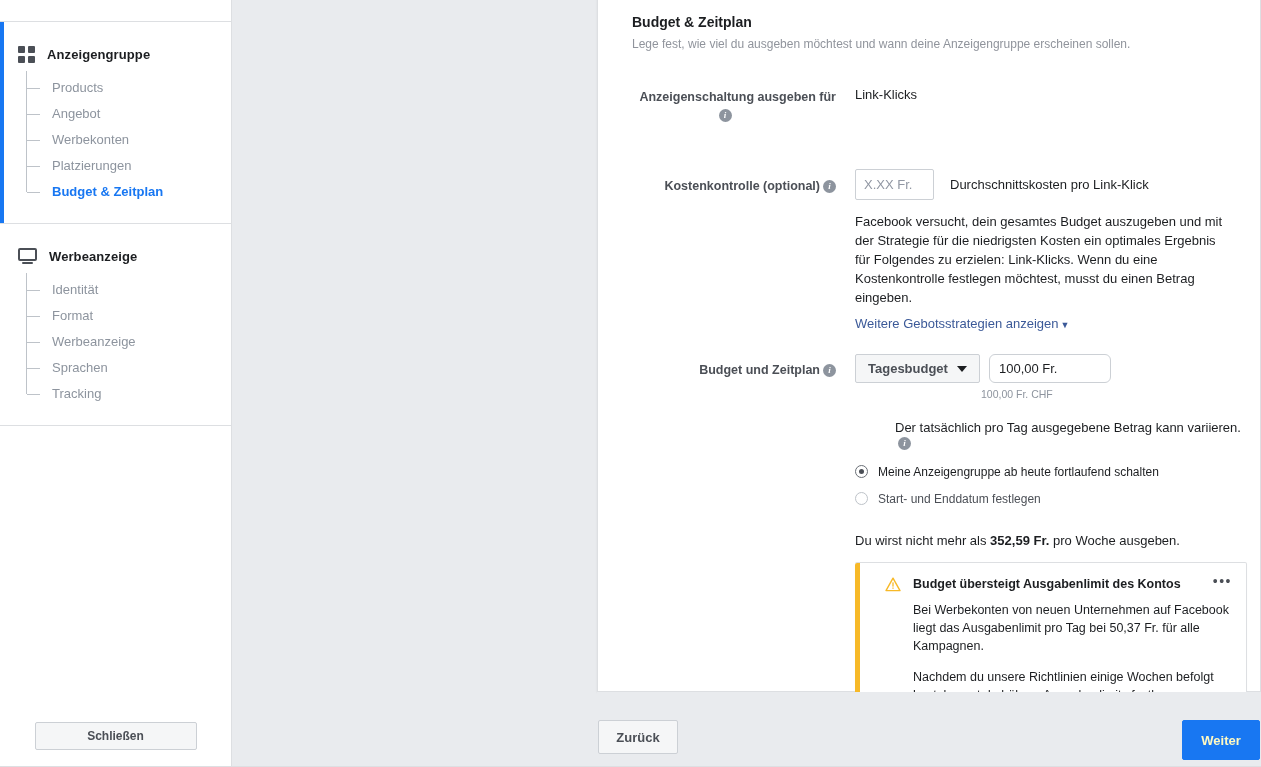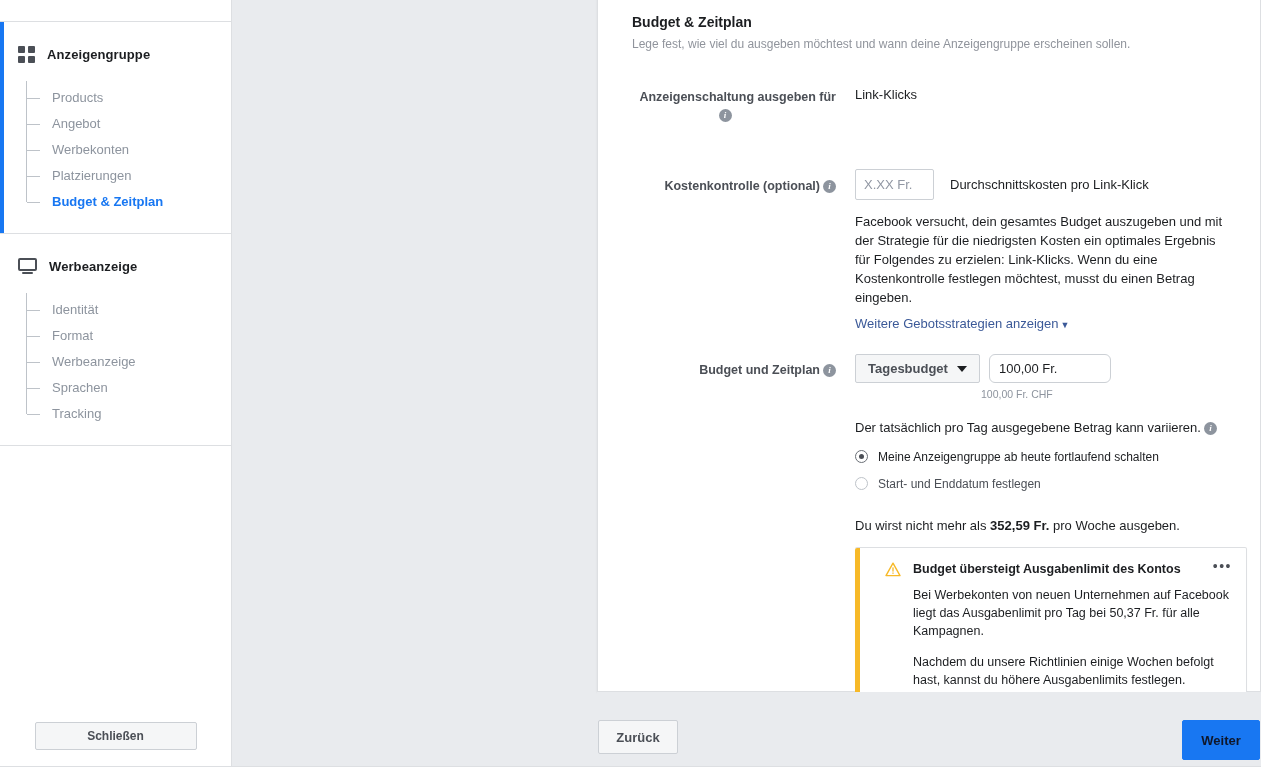--- a/index.html
+++ b/index.html
@@ -44,21 +44,21 @@
   .nav-head-label {
     font-size: 13px; font-weight: bold; color: #1c1e21;
     letter-spacing: .1px;
   }
   .icon-grid { width: 17px; height: 17px; display: grid; grid-template-columns: 7px 7px; grid-template-rows: 7px 7px; gap: 3px; }
   .icon-grid i { display: block; background: #4b4f56; border-radius: 1px; }
   .icon-monitor { width: 19px; height: 17px; position: relative; }
   .icon-monitor .scr { position: absolute; left: 0; top: 0; width: 19px; height: 13px; border: 2px solid #4b4f56; border-radius: 2px; }
   .icon-monitor .base { position: absolute; left: 4px; top: 14px; width: 11px; height: 2px; background: #4b4f56; border-radius: 1px; }
 
-  .sub-list { position: relative; margin: 14px 0 0 26px; padding: 0; list-style: none; }
+  .sub-list { position: relative; margin: 4px 0 0 26px; padding: 0; list-style: none; }
   .sub-list::before {
     content: ""; position: absolute; left: 0; top: -4px;
     width: 1px; bottom: 10px; background: #bec3c9;
   }
   .sub-item {
     position: relative;
     font-size: 13px; color: #8d949e;
     padding: 4px 0 4px 26px;
     line-height: 18px;
     cursor: pointer;
@@ -177,21 +177,21 @@
     background: #ffffff;
     font-family: "Liberation Sans", sans-serif;
     font-size: 13px; color: #1c1e21; padding: 0 9px;
   }
   .budget-line { display: flex; align-items: center; gap: 9px; }
   .sub-amount {
     font-size: 10.5px; color: #8d949e;
     margin: 5px 0 0 126px;
   }
 
-  .vary-line { font-size: 13px; color: #1c1e21; margin-top: 20px; }
+  .vary-line { font-size: 13px; color: #1c1e21; margin-top: 20px; margin-left: 40px; }
   .radios { margin-top: 8px; }
   .radio-row { display: flex; align-items: center; gap: 10px; height: 27px; cursor: pointer; }
   .radio {
     width: 13px; height: 13px; border-radius: 50%;
     border: 1px solid #bec3c9; background: #fff;
     display: inline-flex; align-items: center; justify-content: center;
     flex: 0 0 13px;
   }
   .radio.on { border-color: #6a6f76; }
   .radio.on::after { content: ""; width: 5px; height: 5px; border-radius: 50%; background: #4b4f56; }
@@ -246,21 +246,21 @@
     width: 80px; height: 34px;
     background: #f5f6f7; border: 1px solid #ccd0d5; border-radius: 2px;
     font-family: "Liberation Sans", sans-serif;
     font-size: 13px; font-weight: bold; color: #4b4f56; cursor: pointer;
   }
   .btn-next {
     position: absolute; right: 1px; top: 28px;
     width: 78px; height: 40px;
     background: #1877f2; border: 1px solid #1877f2; border-radius: 2px;
     font-family: "Liberation Sans", sans-serif;
-    font-size: 13px; font-weight: bold; color: #0f172a; cursor: pointer;
+    font-size: 13px; font-weight: bold; color: #fef9c3; cursor: pointer;
   }
   .footer-strip {
     position: absolute; left: 0; bottom: 0; width: 1261px; height: 1px;
     background: #dddfe2;
   }
 </style>
 </head>
 <body>
 
 <div class="screen">

